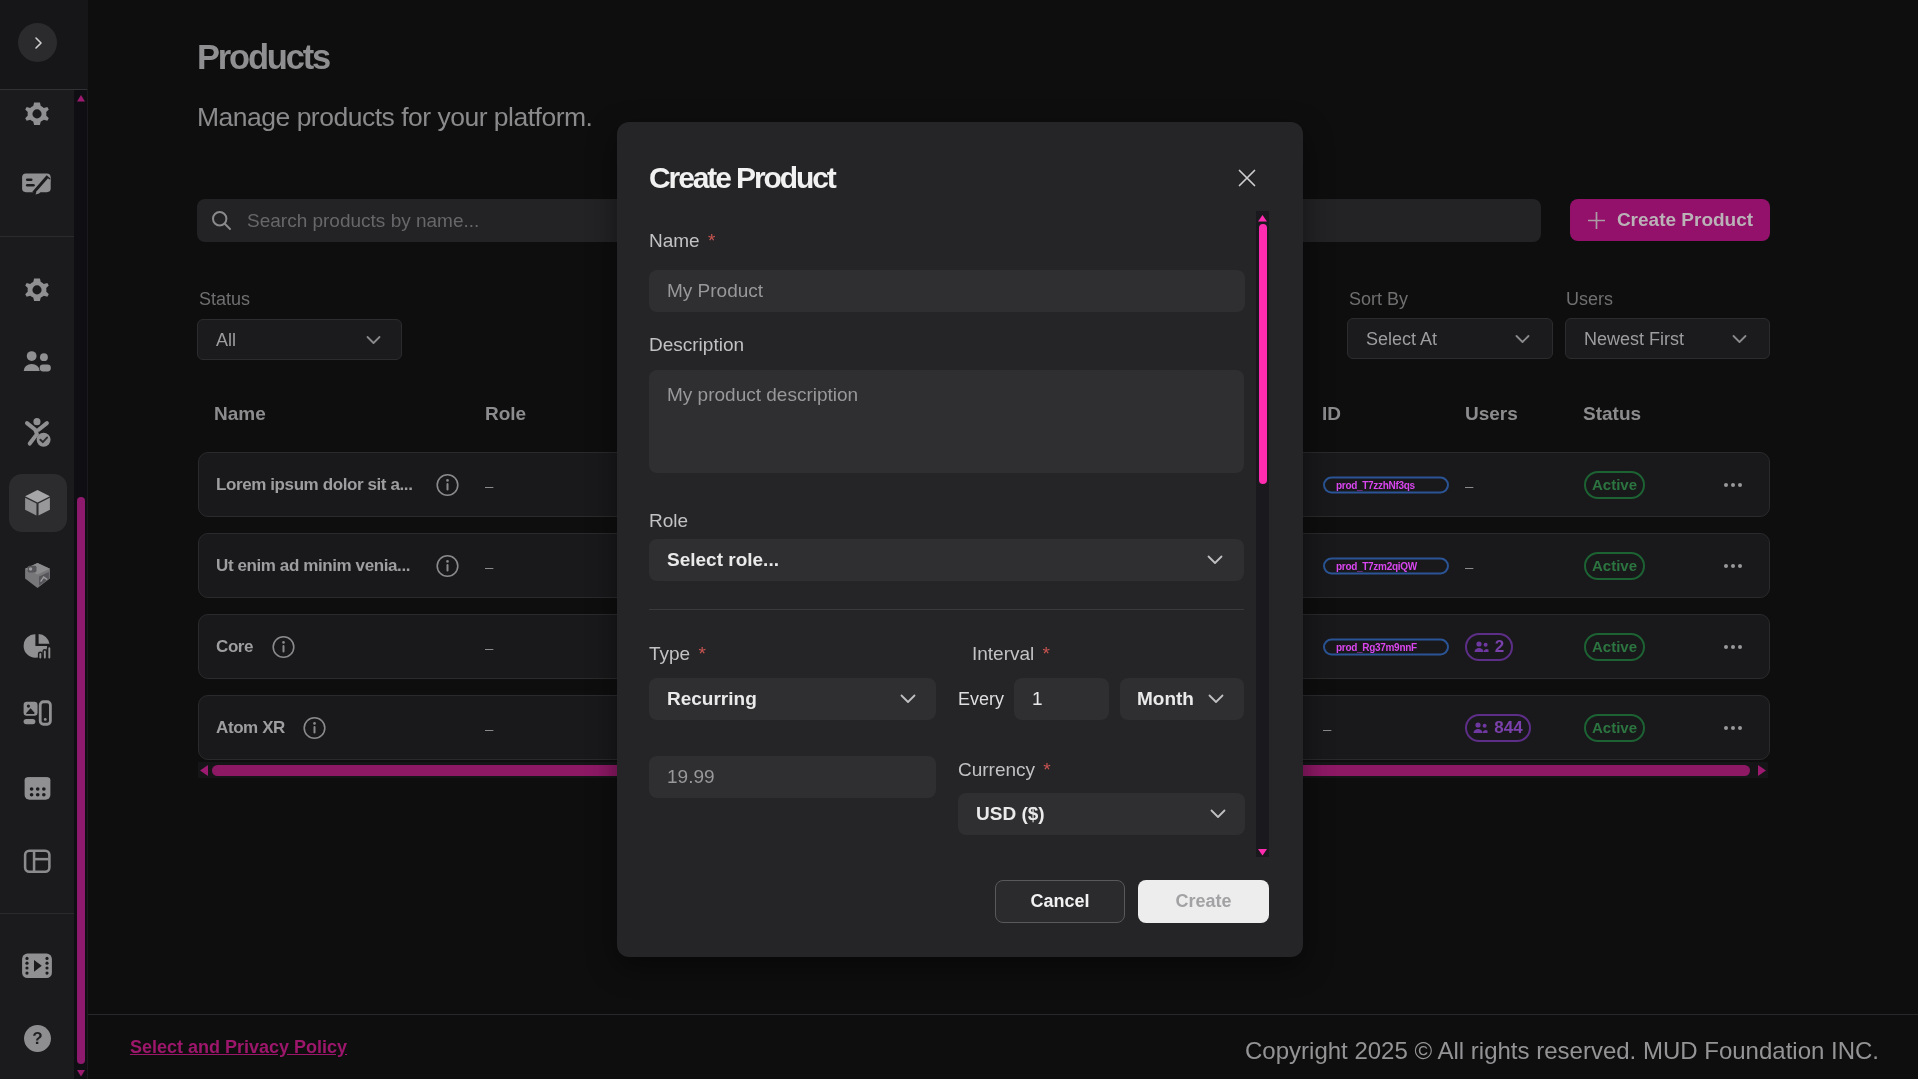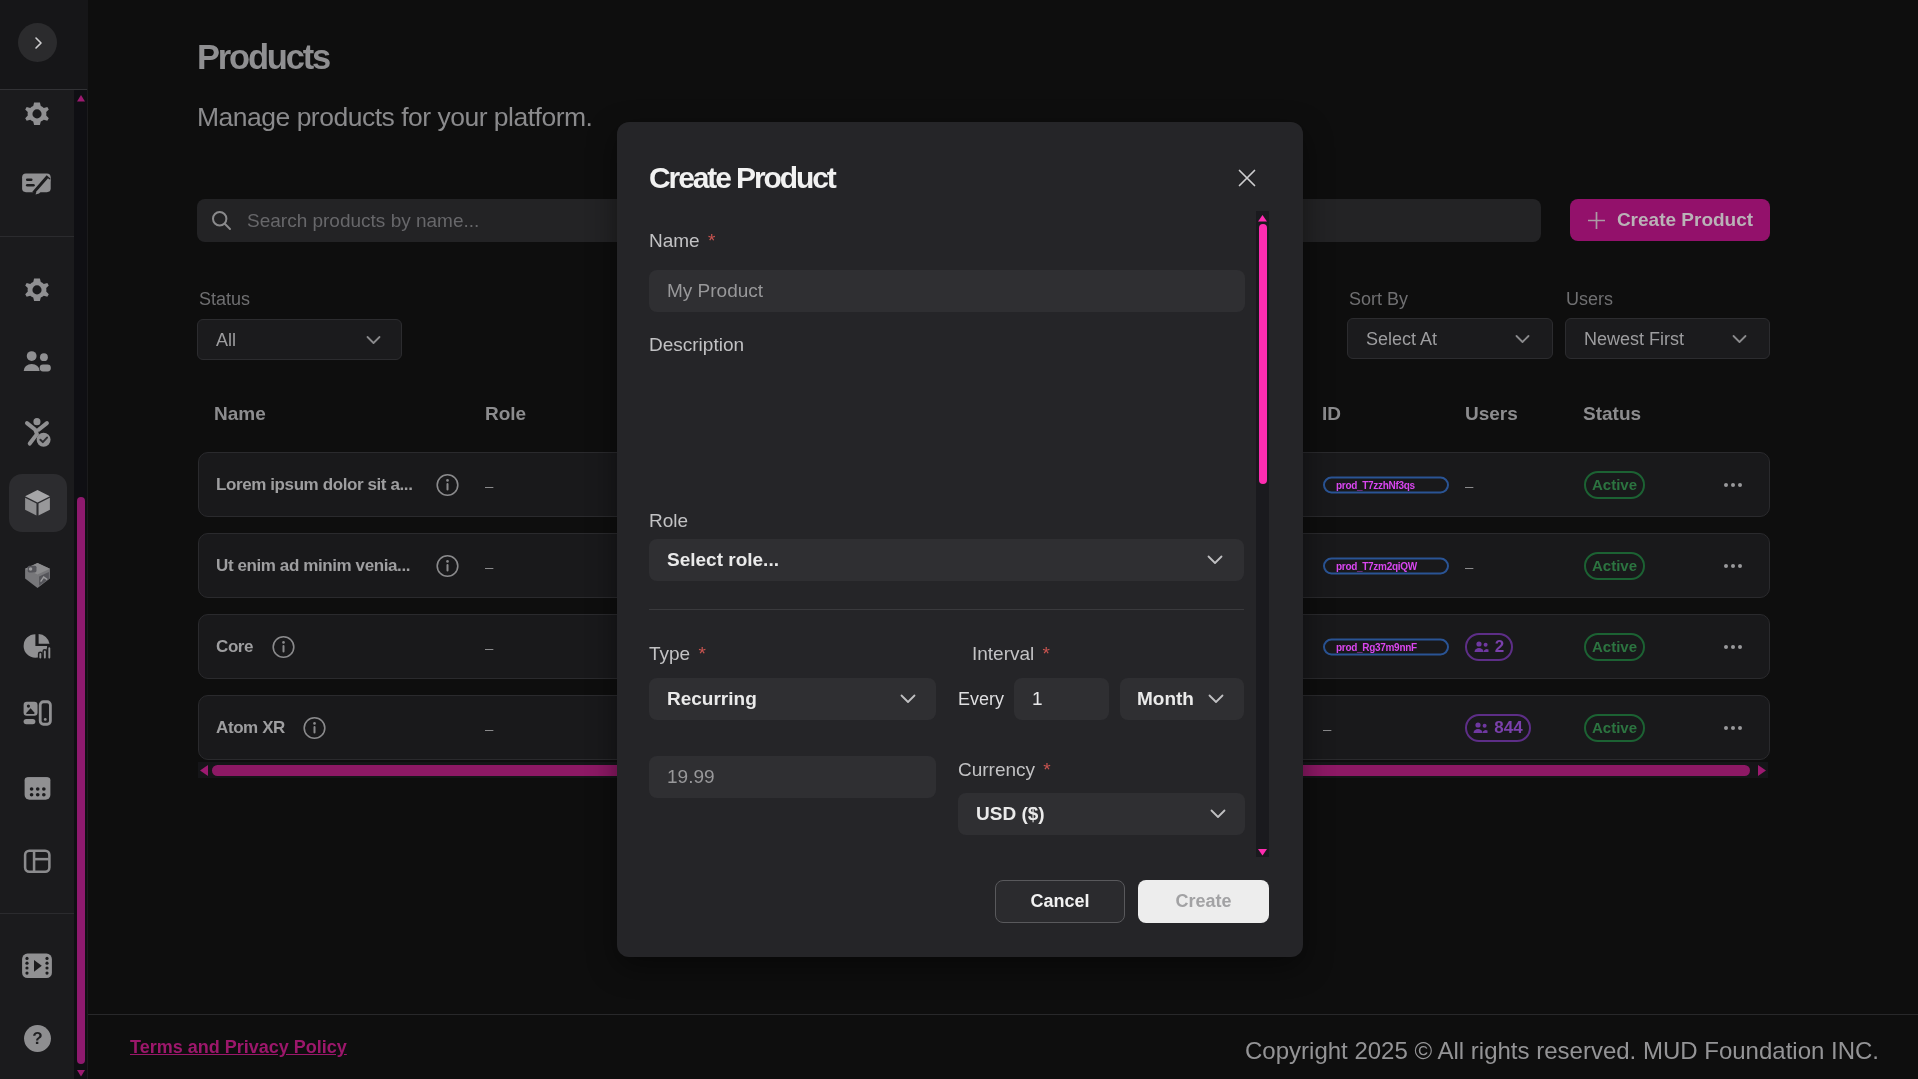--- a/index.html
+++ b/index.html
@@ -289,21 +289,21 @@
 <div class="abs" style="left:198px;top:762px;width:1570px;height:16px;background:#151518"></div>
 <svg class="abs" style="left:200px;top:765px" width="8" height="11" viewBox="0 0 8 11">
     <path d="M8 0 L0 5.5 L8 11 Z" fill="#9c1a70"></path>
   </svg>
 <div class="abs" style="left:212px;top:764.5px;width:1538px;height:11px;border-radius:5.5px;background:#8d1965"></div>
 <svg class="abs" style="left:1758px;top:765px" width="8" height="11" viewBox="0 0 8 11">
     <path d="M0 0 L8 5.5 L0 11 Z" fill="#9c1a70"></path>
   </svg>
 
 <div class="hline" style="left:88px;top:1014px;width:1830px;background:#28282a"></div>
-<div class="abs" style="left:130px;top:1037px;font-size:18px;font-weight:bold;color:#9c176b;text-decoration:underline">Terms and Privacy Policy</div>
+<div class="abs" style="left:130px;top:1037px;font-size:18px;font-weight:bold;color:#9c176b;text-decoration:underline">Select and Privacy Policy</div>
 <div class="abs" style="right:39px;top:1037px;font-size:24px;color:#949496">Copyright 2025 © All rights reserved. MUD Foundation INC.</div>
 
 <div class="abs" style="left:617px;top:122px;width:686px;height:835px;background:#252528;border-radius:12px;box-shadow:0 10px 30px rgba(0,0,0,0.45)">
   <div class="abs" style="left:32px;top:39px;font-size:30px;font-weight:bold;letter-spacing:-2.1px;color:#f1f1f1">Create Product</div>
   <svg class="abs" style="left:621px;top:47px" width="18" height="18" viewBox="0 0 18 18">
       <path d="M1.5 1.5 L16.5 16.5 M16.5 1.5 L1.5 16.5" stroke="#cdcdcf" stroke-width="1.7" stroke-linecap="round"></path>
     </svg>
 
   <div class="abs" style="left:639px;top:89px;width:13px;height:646px;background:#1a1a1e"></div>
   <svg class="abs" style="left:641px;top:93px" width="9" height="6.5" viewBox="0 0 9 6.5">
@@ -313,20 +313,23 @@
   <svg class="abs" style="left:641px;top:727px" width="9" height="6.5" viewBox="0 0 9 6.5">
       <path d="M4.5 6.5 L9 0 L0 0 Z" fill="#ff2cb0"></path>
     </svg>
 
   <div class="mlbl" style="left:32px;top:108px">Name <b>*</b></div>
   <div class="minput" style="left:32px;top:148px;width:596px;height:42px">
       <span class="ph">My Product</span>
     </div>
 
   <div class="mlbl" style="left:32px;top:212px">Description</div>
+  <div class="minput" style="left:32px;top:248px;width:595px;height:103px">
+      <span class="ph" style="top:25px">My product description</span>
+    </div>
 
   <div class="mlbl" style="left:32px;top:388px">Role</div>
   <div class="minput msel" style="left:32px;top:417px;width:595px;height:42px">
     <span class="ph">Select role...</span>
     <svg class="chev" style="right:21px" width="16" height="10" viewBox="0 0 16 10">
         <path d="M1.5 1.5 L8 8 L14.5 1.5" fill="none" stroke="#c0c0c2" stroke-width="1.8" stroke-linecap="round" stroke-linejoin="round"></path>
       </svg>
   </div>
 
   <div class="hline" style="left:32px;top:487px;width:595px;background:#3a3a3d"></div>

